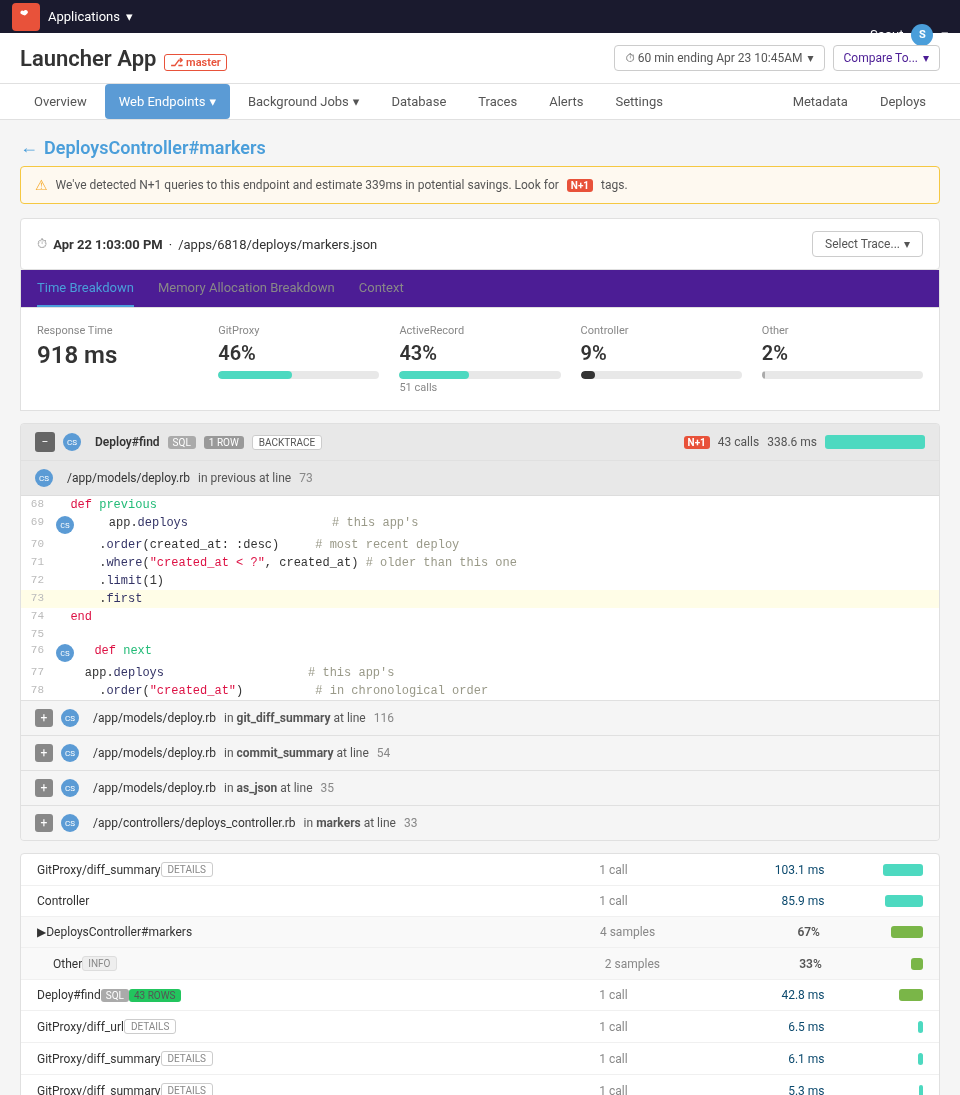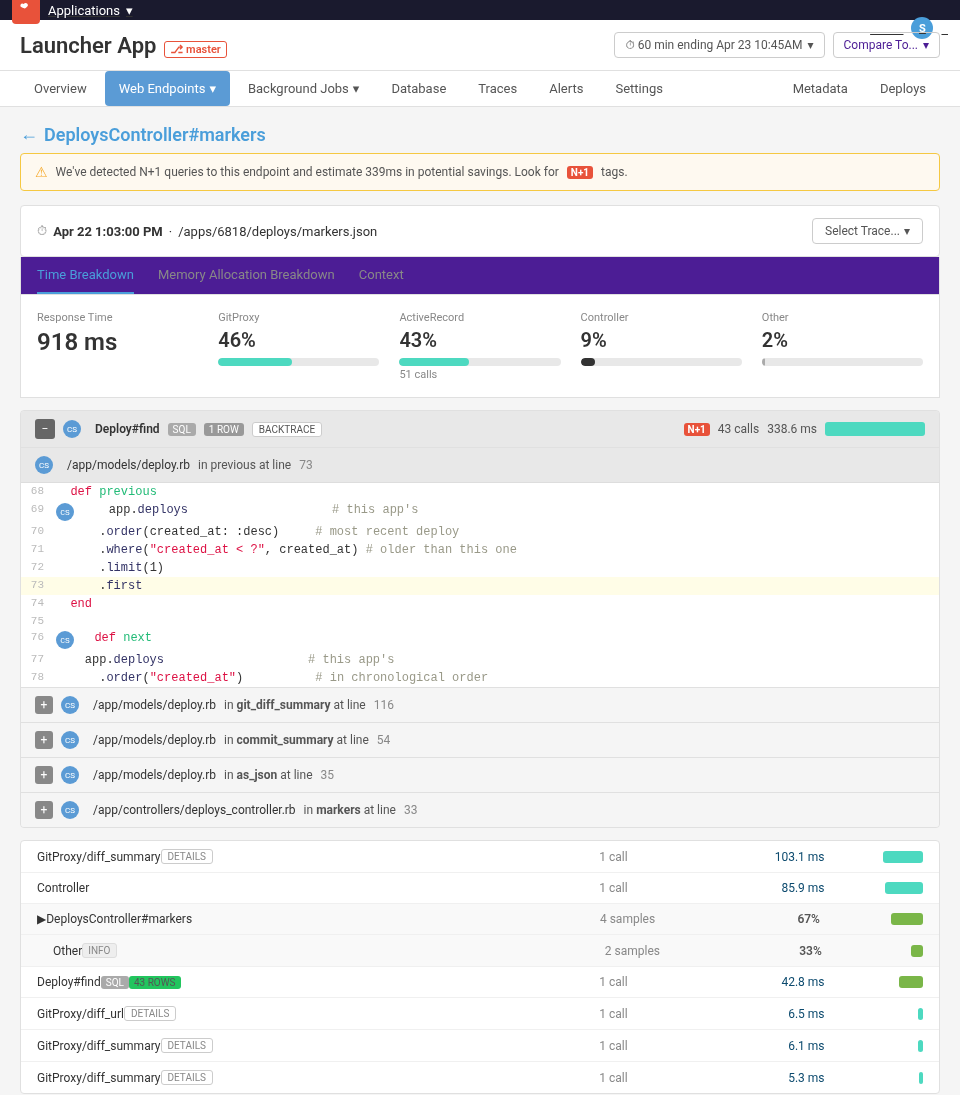--- a/index.html
+++ b/index.html
@@ -1,19 +1,19 @@
 <!DOCTYPE html>
 <html><head>
   <meta charset="utf-8">
   <style>
     * { box-sizing: border-box; margin: 0; padding: 0; }
     body { font-family: -apple-system, BlinkMacSystemFont, 'Segoe UI', Roboto, sans-serif; font-size: 13px; background: #f5f5f5; color: #333; width: 960px; }
 
     
-    .top-nav { background: #1a1a2e; display: flex; align-items: center; justify-content: space-between; padding: 0 12px; height: 20px; text-decoration: underline; }
+    .top-nav { background: #1a1a2e; display: flex; align-items: center; justify-content: space-between; padding: 0 12px; height: 33px; }
     .top-nav-left { display: flex; align-items: center; gap: 8px; }
     .dog-logo { width: 28px; height: 28px; background: #e8523a; border-radius: 4px; display: flex; align-items: center; justify-content: center; }
     .app-dropdown { display: flex; align-items: center; gap: 6px; color: #fff; font-size: 13px; cursor: pointer; }
     .top-nav-right { display: flex; align-items: center; gap: 8px; color: #fff; font-size: 13px; cursor: pointer; margin-top: 36px; }
     .scout-icon { width: 22px; height: 22px; background: #4a9eda; border-radius: 50%; display: flex; align-items: center; justify-content: center; color: #fff; font-size: 11px; font-weight: bold; }
 
     
     .sub-header { background: #fff; padding: 12px 20px; border-bottom: 1px solid #e0e0e0; display: flex; align-items: center; justify-content: space-between; }
     .app-title { font-size: 22px; font-weight: 600; color: #333; display: flex; align-items: flex-end; gap: 8px; }
     .branch-badge { font-size: 11px; color: #e8523a; border: 1px solid #e8523a; border-radius: 3px; padding: 1px 5px; display: flex; align-items: center; gap: 3px; }

